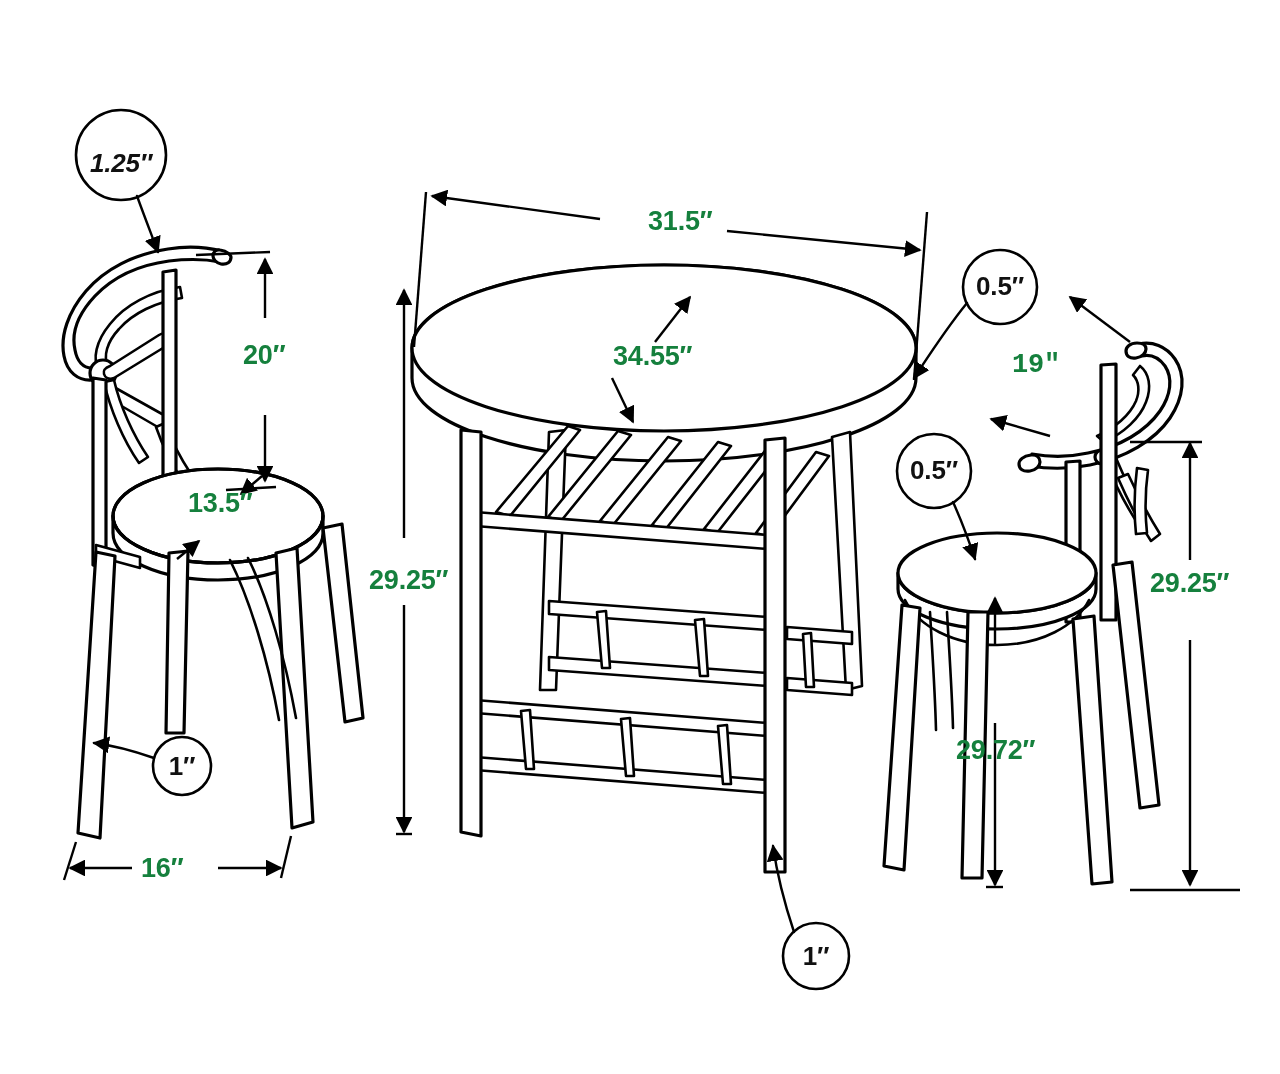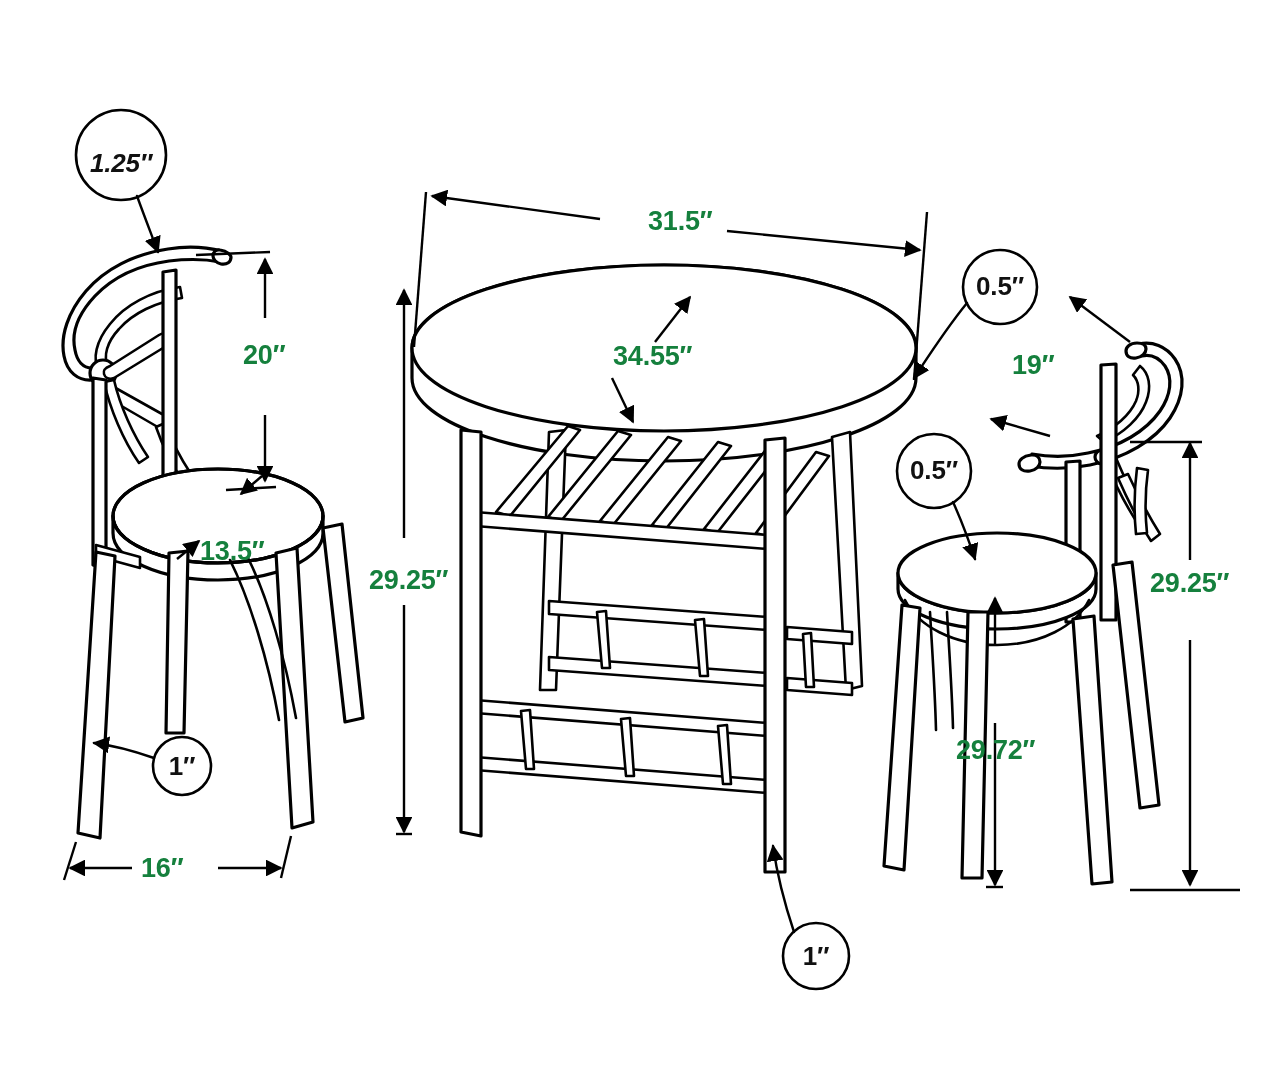--- a/index.html
+++ b/index.html
@@ -300,37 +300,37 @@
       <path class="dimln" d="M 1190,640 L 1190,885" marker-end="url(#ar)"></path>
       <path class="dimln" d="M 1190,443 L 1190,450" marker-start="url(#ar)"></path>
       <path class="dimln" d="M 1130,890 L 1240,890"></path>
     </g>
   </svg>
 
   <div class="bubble-label" style="left:79px; top:148px; width:84px;font-style:italic;">1.25″</div>
 
   <div class="dim-label" style="left:243px; top:340px;">20″</div>
 
-  <div class="dim-label" style="left:200px; top:488px;margin-top:48px;">13.5″</div>
+  <div class="dim-label" style="left:188px; top:488px;">13.5″</div>
 
   <div class="bubble-label" style="left:152px; top:751px; width:60px;">1″</div>
 
   <div class="dim-label" style="left:141px; top:853px;">16″</div>
 
   <div class="dim-label" style="left:648px; top:206px;">31.5″</div>
 
   <div class="dim-label" style="left:613px; top:341px;">34.55″</div>
 
   <div class="dim-label" style="left:369px; top:565px;">29.25″</div>
 
   <div class="bubble-label" style="left:965px; top:271px; width:70px;">0.5″</div>
 
   <div class="bubble-label" style="left:786px; top:941px; width:60px;">1″</div>
 
-  <div class="dim-label" style="left:1012px; top:350px;">19″</div>
+  <div class="dim-label" style="left:1012px; top:350px;font-family:Liberation Mono, monospace;">19″</div>
 
   <div class="bubble-label" style="left:899px; top:455px; width:70px;">0.5″</div>
 
   <div class="dim-label" style="left:956px; top:735px;">29.72″</div>
 
   <div class="dim-label" style="left:1150px; top:568px;">29.25″</div>
 
 </div>
 
 </body></html>

